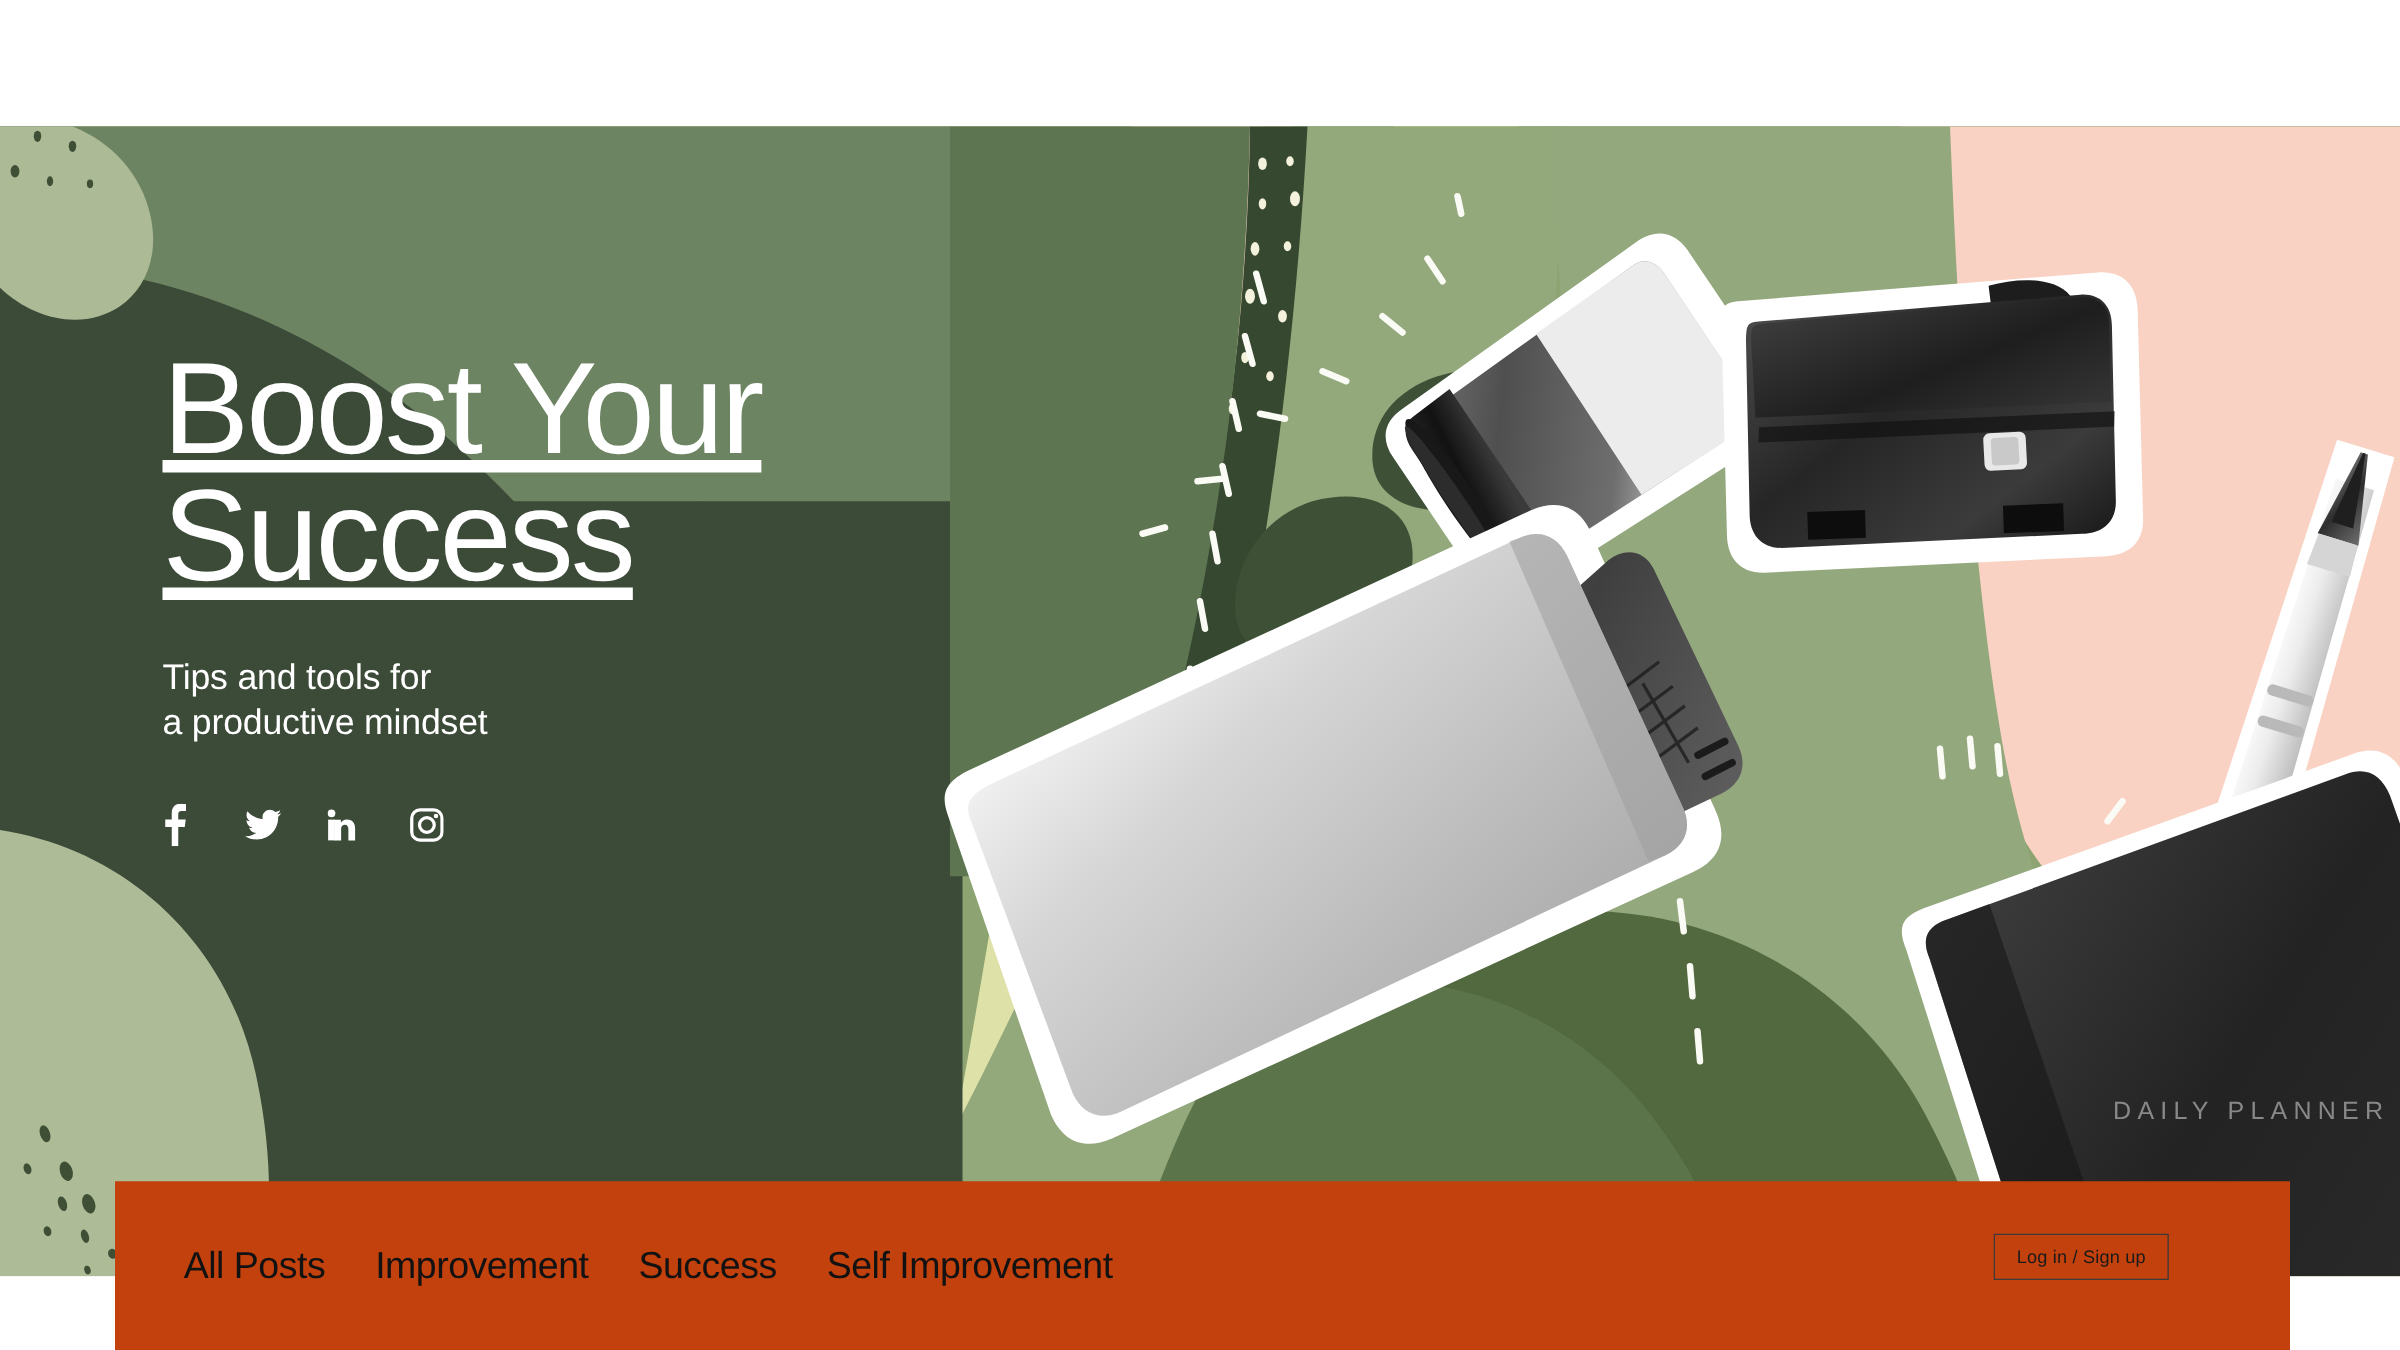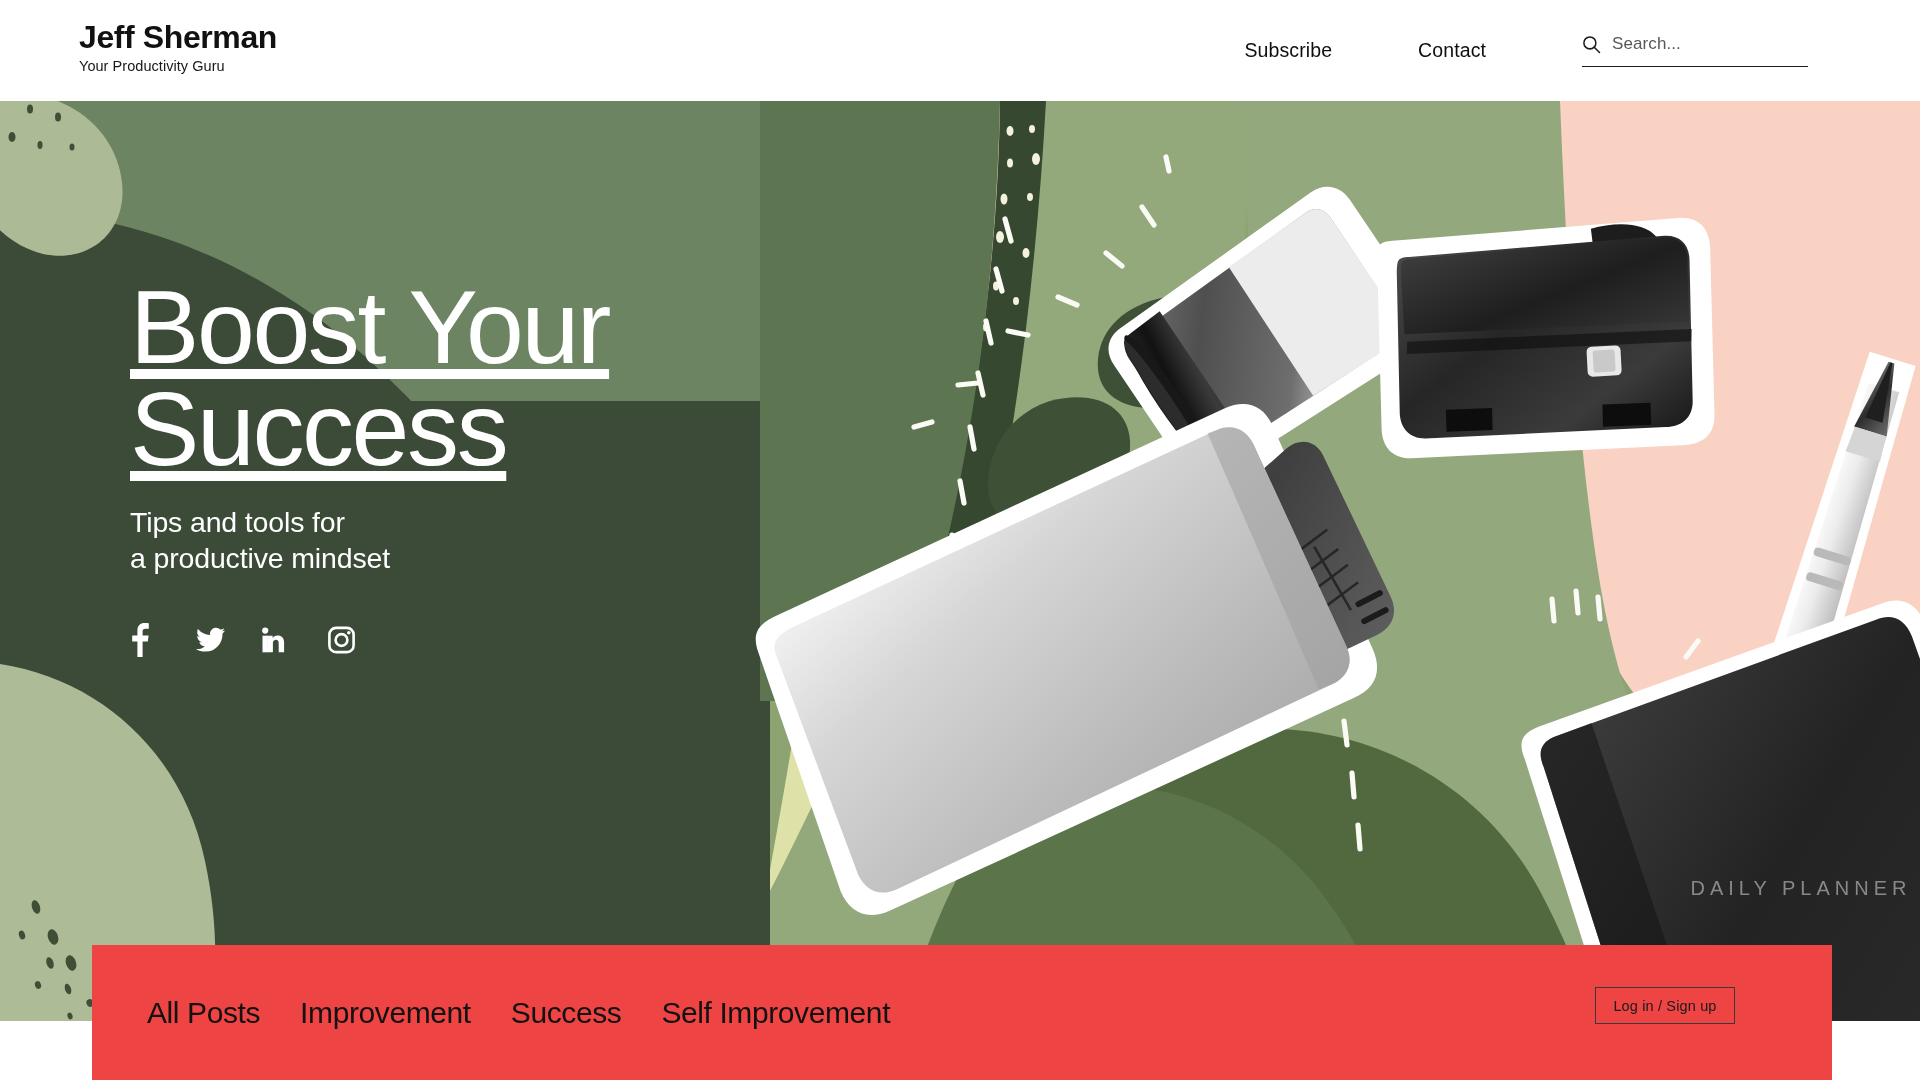--- a/index.html
+++ b/index.html
@@ -58,35 +58,35 @@
   #hero-art { position: absolute; inset: 0; }
   #hero-art svg { display: block; width: 1920px; height: 920px; }
 
   
   #hero-copy { position: absolute; left: 130px; top: 175px; z-index: 6; }
   #hero-title {
     font-size: 104px; font-weight: 400; color: #ffffff;
     line-height: 0.985; letter-spacing: -2.4px; white-space: pre-line; text-decoration: underline;
   }
   #hero-sub {
-    margin-top: 24px;
+    margin-top: 44px;
     font-size: 28.5px; font-weight: 400; color: #ffffff;
     line-height: 1.26; letter-spacing: -0.15px; white-space: pre-line;
   }
   #social-row { margin-top: 46px; display: flex; align-items: center; gap: 26px; }
   .social-btn {
     width: 40px; height: 34px; display: flex; align-items: center;
     justify-content: flex-start; cursor: pointer;
   }
   .social-btn svg { display: block; fill: #ffffff; }
 
   
   #catbar {
     position: absolute; left: 92px; top: 945px; width: 1740px; height: 135px;
-    background: #ef4444; z-index: 30; display: flex; align-items: center;
+    background: #c2410c; z-index: 30; display: flex; align-items: center;
   }
   #cat-list { display: flex; align-items: baseline; margin-left: 55px; }
   .cat-item {
     font-size: 30px; color: #121212; letter-spacing: -0.4px;
     white-space: nowrap; cursor: pointer; margin-right: 40px;
   }
   .cat-item:last-child { margin-right: 0; }
   #login-btn {
     position: absolute; right: 97px; top: 42px;
     width: 140px; height: 37px;
@@ -101,40 +101,20 @@
   #bottom-white-left {
     position: absolute; left: 0; top: 1021px; width: 92px; height: 59px;
     background: #ffffff; z-index: 20;
   }
 </style>
 </head>
 <body>
 
 <div id="page">
 
-  <div id="header">
-
-    <div id="brand">
-      <div id="brand-name">Jeff Sherman</div>
-      <div id="brand-tagline">Your Productivity Guru</div>
-    </div>
-
-    <div id="header-nav">
-      <a id="nav-subscribe" class="nav-link" href="#">Subscribe</a>
-      <a id="nav-contact" class="nav-link" href="#">Contact</a>
-
-      <div id="search-wrap">
-        <svg id="search-icon" viewBox="0 0 20 20">
-          <circle cx="8.3" cy="8.3" r="6.3" fill="none" stroke="#1b1b1b" stroke-width="1.6"></circle>
-          <line x1="12.9" y1="12.9" x2="18.4" y2="18.4" stroke="#1b1b1b" stroke-width="1.6" stroke-linecap="round"></line>
-        </svg>
-        <input id="search-input" type="text" placeholder="Search..." style="">
-      </div>
-    </div>
-  </div>
 
   <div id="hero">
 
     <div id="hero-art">
       <svg viewBox="0 0 1920 920" preserveAspectRatio="none">
         <defs>
           <linearGradient id="cupBody" x1="0" y1="0" x2="1" y2="0.55">
             <stop offset="0" stop-color="#767676"></stop>
             <stop offset="0.32" stop-color="#4f4f4f"></stop>
             <stop offset="0.72" stop-color="#6e6e6e"></stop>

